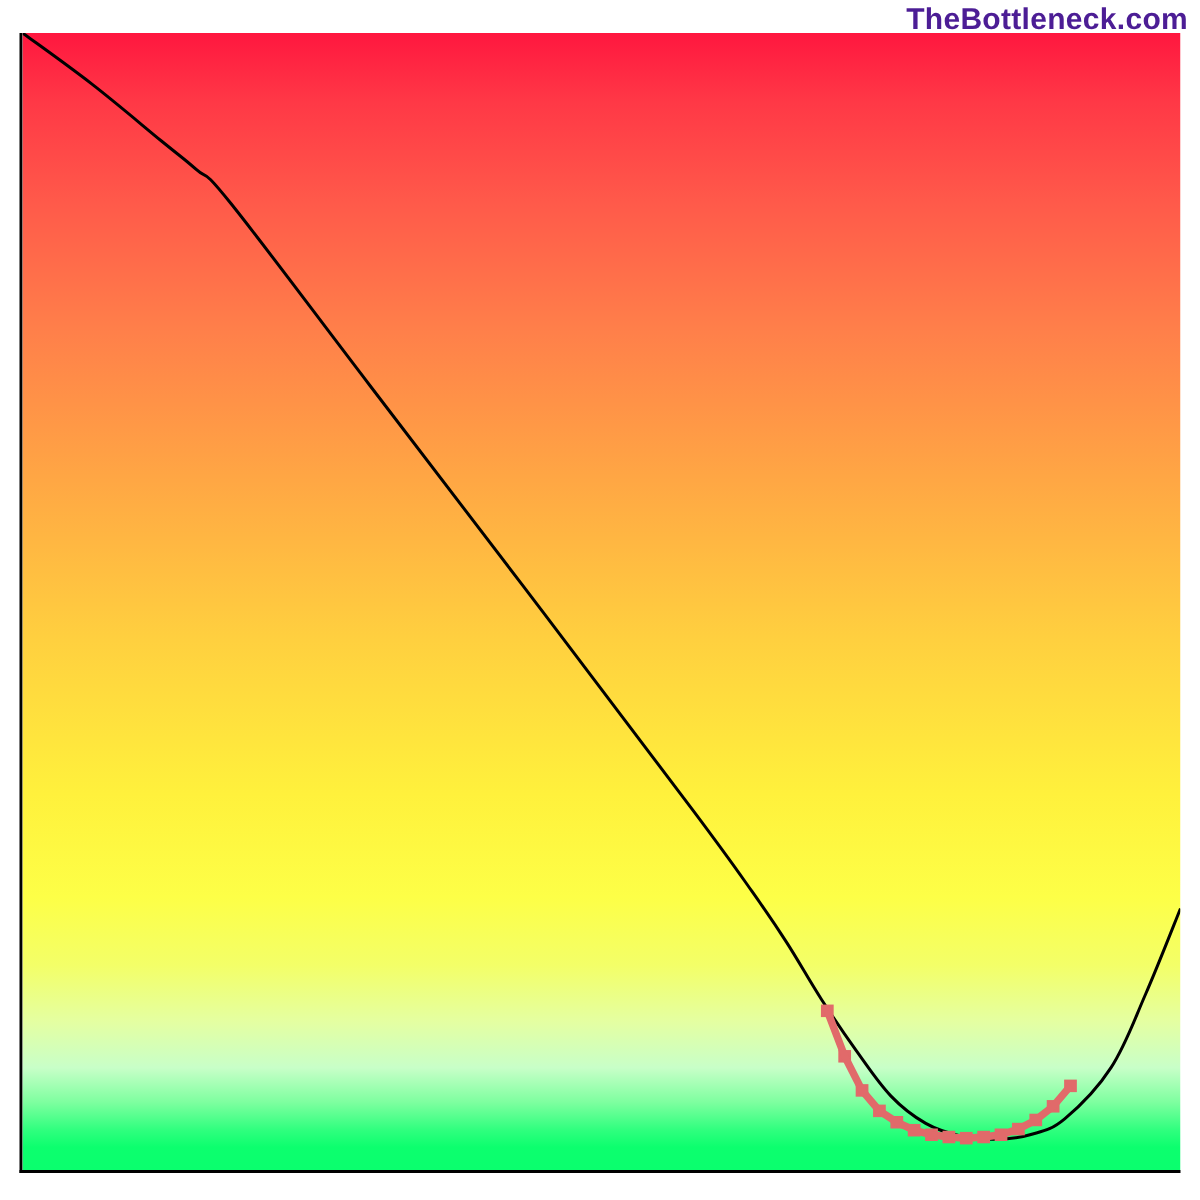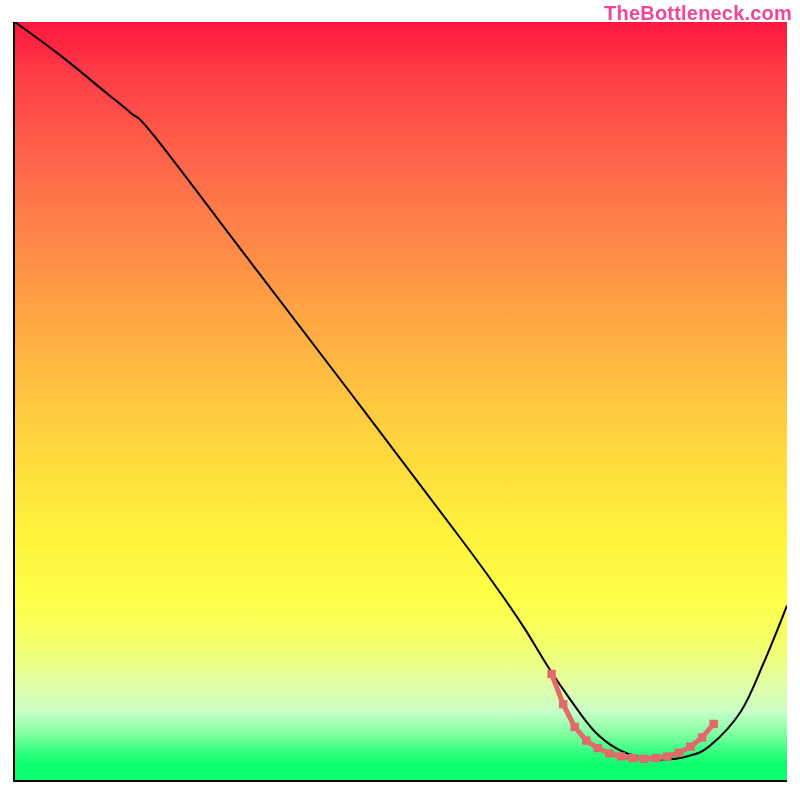--- a/index.html
+++ b/index.html
@@ -15,21 +15,21 @@
     position: relative;
     width: 800px;
     height: 800px;
   }
   .watermark {
     position: absolute;
     top: 2px;
     right: 8px;
     font-size: 20px;
     font-weight: bold;
-    color: #ec4899;
+    color: #4c1d95;
     z-index: 10;
     letter-spacing: 0.2px;
   }
   .plot-area {
     position: absolute;
     left: 13px;
     top: 22px;
     width: 774px;
     height: 760px;
     box-sizing: border-box;

